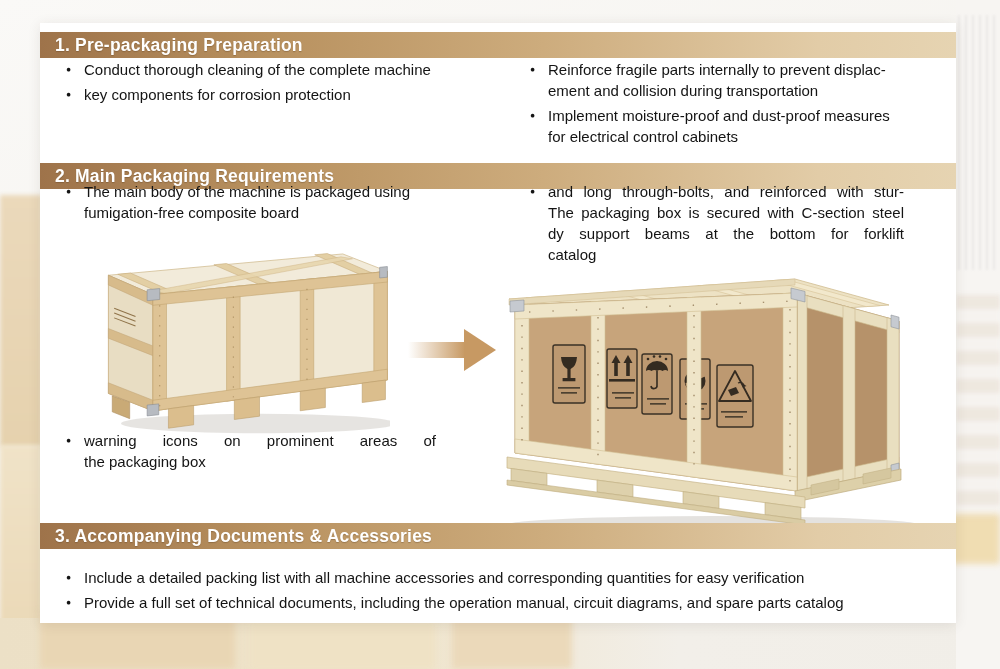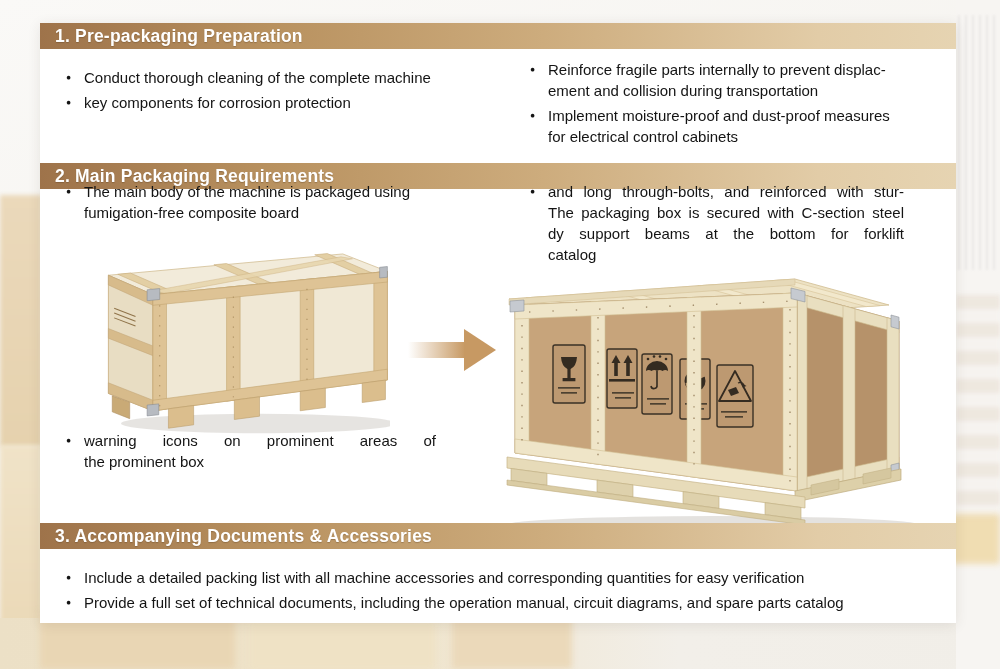--- a/index.html
+++ b/index.html
@@ -51,23 +51,23 @@
     <div class="bb2"></div>
     <div class="bb3"></div>
     <div class="bg-right"></div>
     <div class="bg-right-lines"></div>
     <div class="bg-right-bands"></div>
     <div class="bg-right-yellow"></div>
   </div>
 
   <div class="panel">
 
-    <div class="sec-header" style="top:0;">1. Pre-packaging Preparation</div>
-
-    <ul class="blist" style="left:24px;top:44px;width:445px;">
+    <div class="sec-header" style="top:9px;">1. Pre-packaging Preparation</div>
+
+    <ul class="blist" style="left:24px;top:36px;width:445px;">
       <li>
         <div class="btext">
             <div class="ln">Conduct thorough cleaning of the complete machine</div>
           </div>
         </li>
       <li>
         <div class="btext">
             <div class="ln">key components for corrosion protection</div>
           </div>
         </li>
@@ -144,21 +144,21 @@
         <polygon points="140,152.9 166,149.5 166,169.5 140,172.9" fill="#DBBE8D" stroke="#BC9D6B" stroke-width="0.6"></polygon>
         <polygon points="208,143.9 234,140.5 234,160.5 208,163.9" fill="#DBBE8D" stroke="#BC9D6B" stroke-width="0.6"></polygon>
         <polygon points="272,135.4 296,132.2 296,152.2 272,155.4" fill="#DBBE8D" stroke="#BC9D6B" stroke-width="0.6"></polygon>
       </g>
     </svg>
 
     <ul class="blist justify" style="left:24px;top:407px;width:380px;">
       <li>
         <div class="btext" style="width:352px;">
             <div class="ln">warning icons on prominent areas of</div>
-            <div class="ln">the prominent box</div>
+            <div class="ln">the packaging box</div>
           </div>
         </li>
     </ul>
 
     <ul class="blist justify" style="left:488px;top:158px;width:390px;">
       <li>
         <div class="btext" style="width:356px;">
             <div class="ln">and long through-bolts, and reinforced with stur-</div>
             <div class="ln">The packaging box is secured with C-section steel</div>
             <div class="ln">dy support beams at the bottom for forklift</div>

